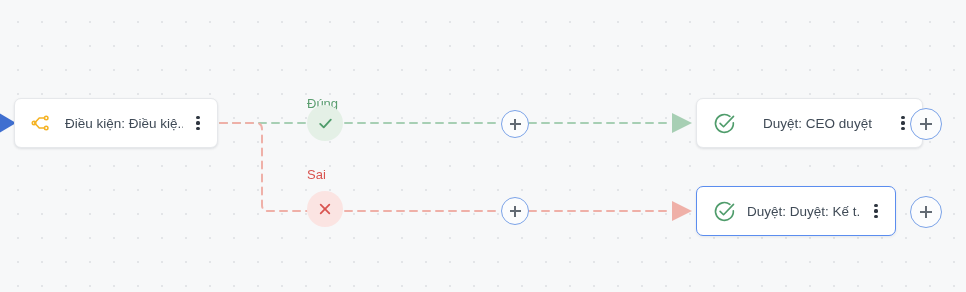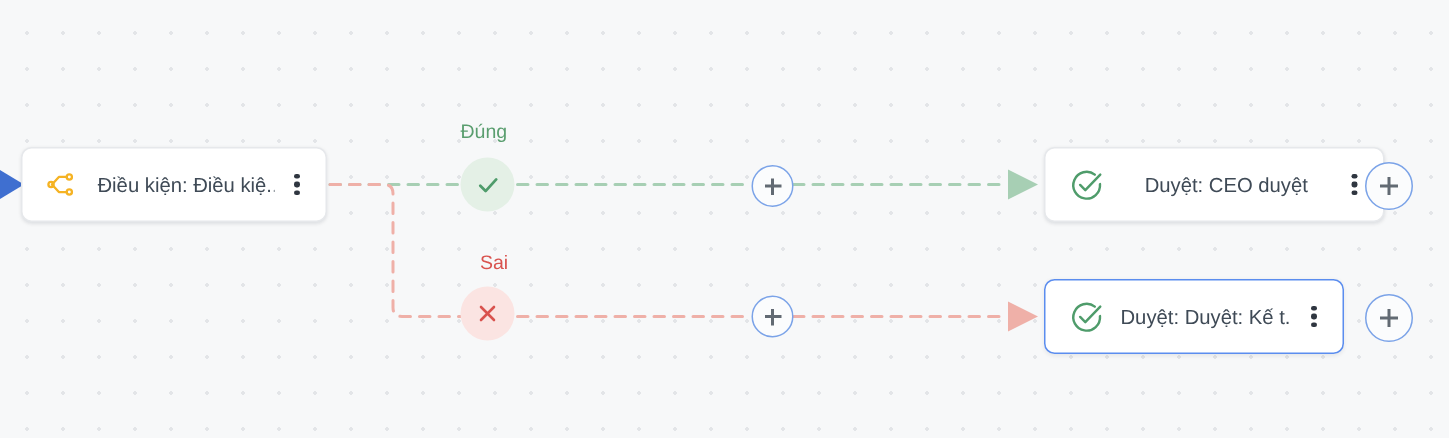--- a/index.html
+++ b/index.html
@@ -113,22 +113,22 @@
   }
   .branch-badge.true  { background: #e4f0e6; left: 307px; top: 105px; }
   .branch-badge.false { background: #fbe4e2; left: 307px; top: 191px; }
 
   
   .branch-label {
     position: absolute;
     font-size: 13px;
     white-space: nowrap;
   }
-  .branch-label.true  { color: #5a9e6f; left: 307px; top: 80px; text-align: center; }
-  .branch-label.false { color: #d9534f; left: 320px; top: 167px; }
+  .branch-label.true  { color: #5a9e6f; left: 307px; top: 96px; text-align: center; }
+  .branch-label.false { color: #d9534f; left: 307px; top: 167px; }
 
   
   .edge-plus {
     position: absolute;
     width: 26px;
     height: 26px;
     border-radius: 50%;
     background: #fbfcfd;
     border: 1.4px solid #7ba3e8;
     display: flex;

